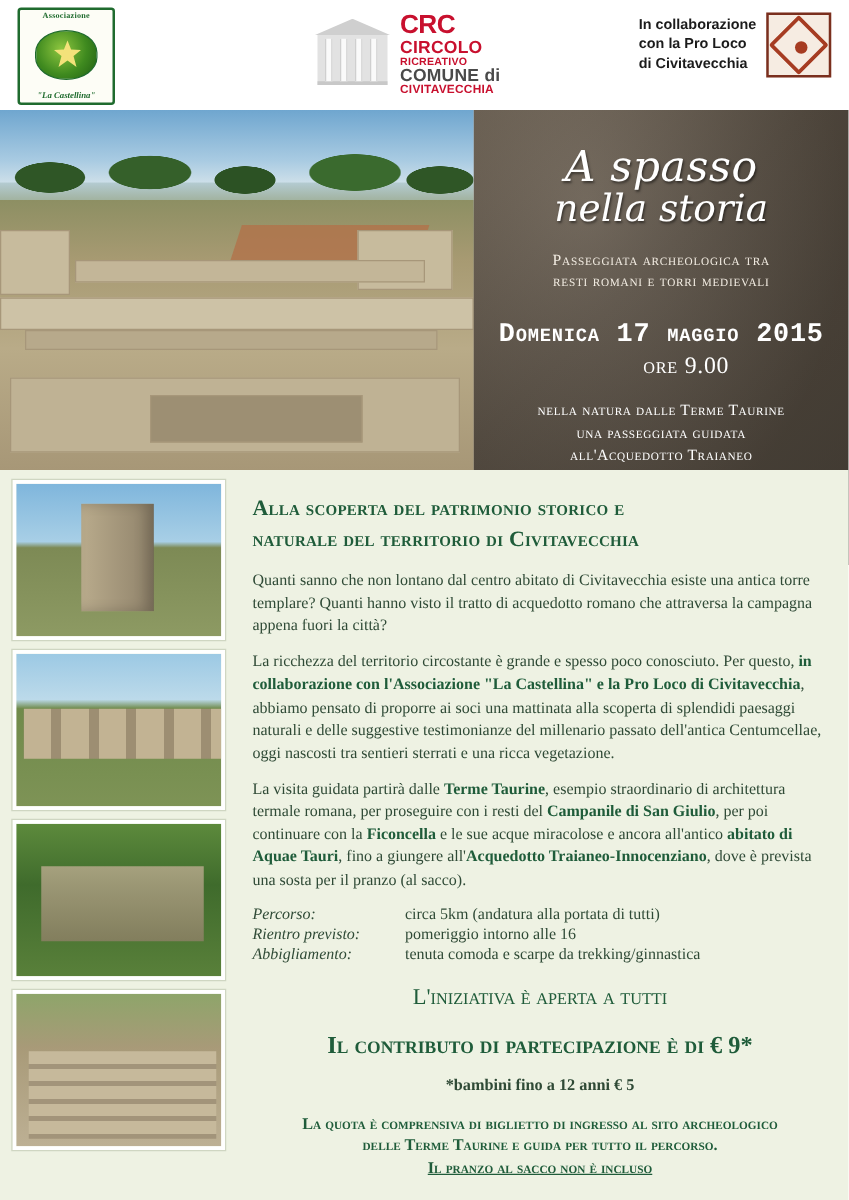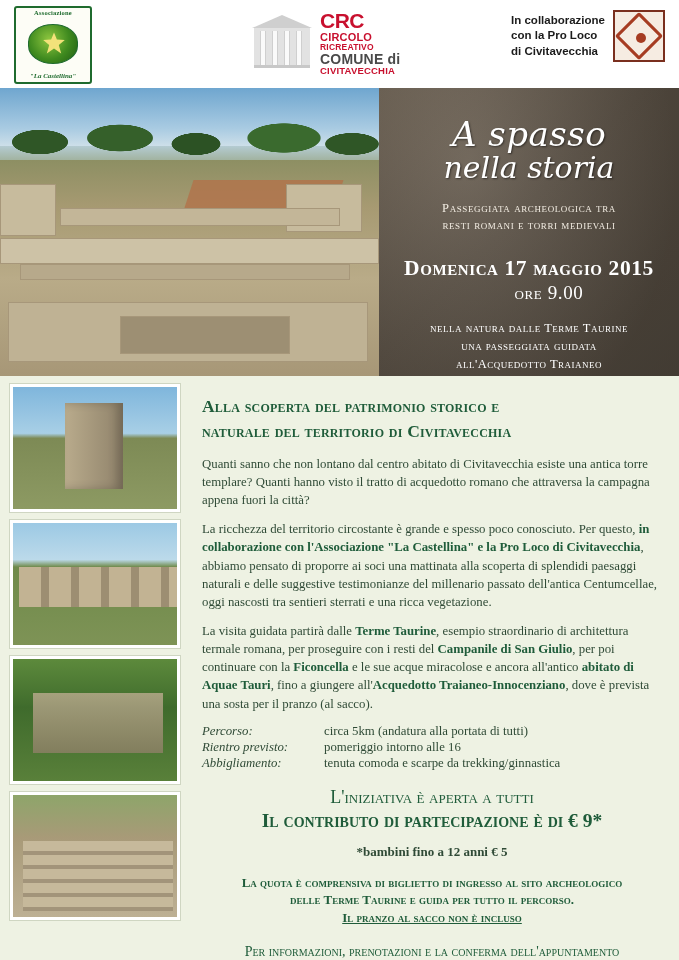--- a/index.html
+++ b/index.html
@@ -75,21 +75,21 @@
   }
   .crc-building .col {
     position: absolute; top: 16px; width: 6px; height: 34px; background: #fafafa;
     border-left: 1px solid #cfcfcf; border-right: 1px solid #cfcfcf;
   }
   .crc-text { margin-left: 6px; line-height: 1.02; }
   .crc-text .crc-big {
     font-family: "Liberation Sans", sans-serif;
     font-weight: bold; font-size: 21px; color: #c8102e; letter-spacing: -0.5px;
   }
-  .crc-text .crc-l1 { font-family: "Liberation Sans", sans-serif; font-weight:bold; font-size: 11px; color:#c8102e; letter-spacing:.2px;}
+  .crc-text .crc-l1 { font-family: "Liberation Sans", sans-serif; font-weight:bold; font-size: 14px; color:#c8102e; letter-spacing:.2px;}
   .crc-text .crc-l2 { font-family: "Liberation Sans", sans-serif; font-weight:bold; font-size: 8.5px; color:#c8102e; letter-spacing:.2px;}
   .crc-text .crc-l3 { font-family: "Liberation Sans", sans-serif; font-weight:bold; font-size: 14px; color:#4a4a4a; letter-spacing:.2px;}
   .crc-text .crc-l4 { font-family: "Liberation Sans", sans-serif; font-weight:bold; font-size: 9.5px; color:#c8102e; letter-spacing:.2px;}
 
   .collab {
     position: absolute; right: 14px; top: 10px;
     display: flex; align-items: center;
   }
   .collab-text {
     font-family: "Liberation Sans", sans-serif;
@@ -178,21 +178,21 @@
   }
   .subtitle {
     position: absolute; top: 112px; left: 8px; width: 284px; text-align: center;
     font-family: "Liberation Serif", serif;
     font-size: 12.5px; letter-spacing: .6px; line-height: 1.35;
     color: #f2ece2;
     font-variant: small-caps;
   }
   .date-line {
     position: absolute; top: 168px; left: 0; width: 300px; text-align: center;
-    font-family: Liberation Serif, serif;
+    font-family: Liberation Mono, monospace;
     font-size: 21.5px; font-weight: bold; letter-spacing: .6px; color: #ffffff;
     font-variant: small-caps;
   }
   .hour-line {
     position: absolute; top: 194px; left: 0; width: 300px; text-align: center;
     font-family: "Liberation Serif", serif;
     font-size: 19px; letter-spacing: .6px; color: #ffffff;
     font-variant: small-caps;
     padding-left: 40px;
   }
@@ -270,21 +270,21 @@
   .details .v { font-style: normal; }
 
   .cta1 {
     text-align: center; font-family: "Liberation Serif", serif;
     font-size: 18px; color: #1f5c3a; font-variant: small-caps;
     margin-top: 16px;
   }
   .cta2 {
     text-align: center; font-family: "Liberation Serif", serif;
     font-size: 19.5px; color: #1f5c3a; font-weight: bold; font-variant: small-caps;
-    margin-top: 2px;
+    margin-top: 18px;
   }
   .note {
     text-align: center; font-family: "Liberation Serif", serif;
     font-size: 13px; color: #2f4a36; margin-top: 12px; font-weight: bold;
   }
   .incl {
     text-align: center; font-family: "Liberation Serif", serif;
     font-size: 13px; color: #1f5c3a; margin-top: 14px; line-height: 1.35;
     font-variant: small-caps; font-weight: bold;
   }

